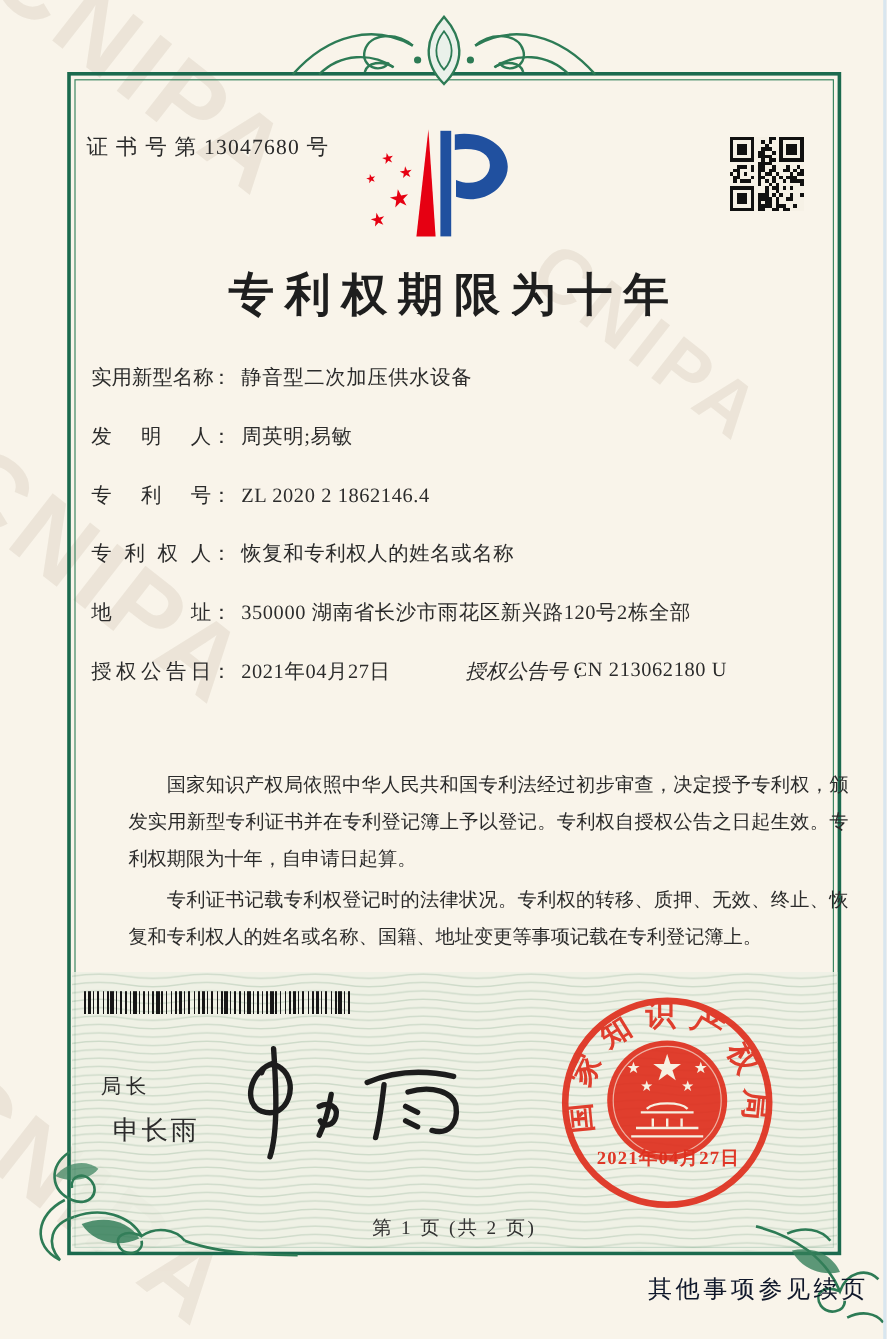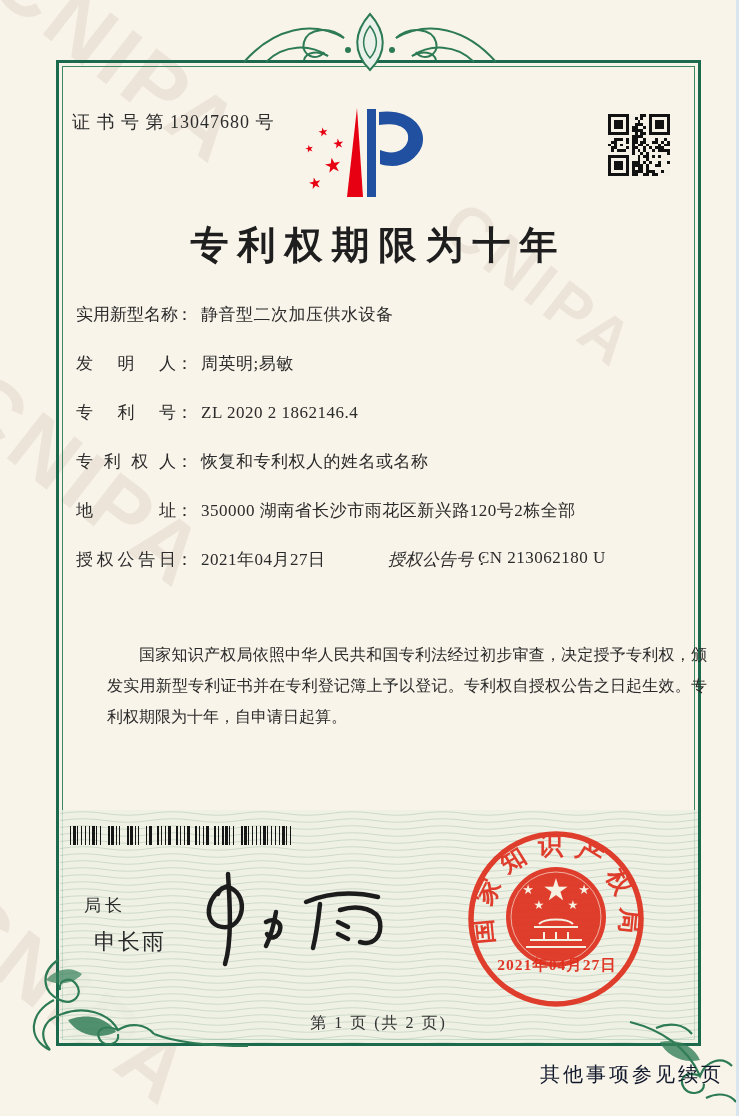--- a/index.html
+++ b/index.html
@@ -297,20 +297,21 @@
     </div>
     <div class="frow">
       <span class="flabel">授权公告日</span><span class="fcolon">：</span><span class="fvalue">2021年04月27日</span>
       <span class="flabel2"><span>授权公告号</span><span>：</span></span>
       <span class="fvalue2">CN 213062180 U</span>
     </div>
   </div>
 
   <div class="bodytext">
     <p>国家知识产权局依照中华人民共和国专利法经过初步审查，决定授予专利权，颁发实用新型专利证书并在专利登记簿上予以登记。专利权自授权公告之日起生效。专利权期限为十年，自申请日起算。</p>
+    <p>专利证书记载专利权登记时的法律状况。专利权的转移、质押、无效、终止、恢复和专利权人的姓名或名称、国籍、地址变更等事项记载在专利登记簿上。</p>
   </div>
 
   <div class="barcode"></div>
 
   <div class="sig-title">局长</div>
   <div class="sig-name">申长雨</div>
 
   <svg class="abs" style="left:188px;top:864px;" width="230" height="108" viewBox="0 0 230 108" xmlns="http://www.w3.org/2000/svg">
     <g stroke="#1c1c1c" stroke-width="4.5" fill="none" stroke-linecap="round" stroke-linejoin="round">
       <path d="M40 22 C20 28 14 56 30 62 C52 70 62 38 46 26 C40 21 32 23 30 30"></path>

